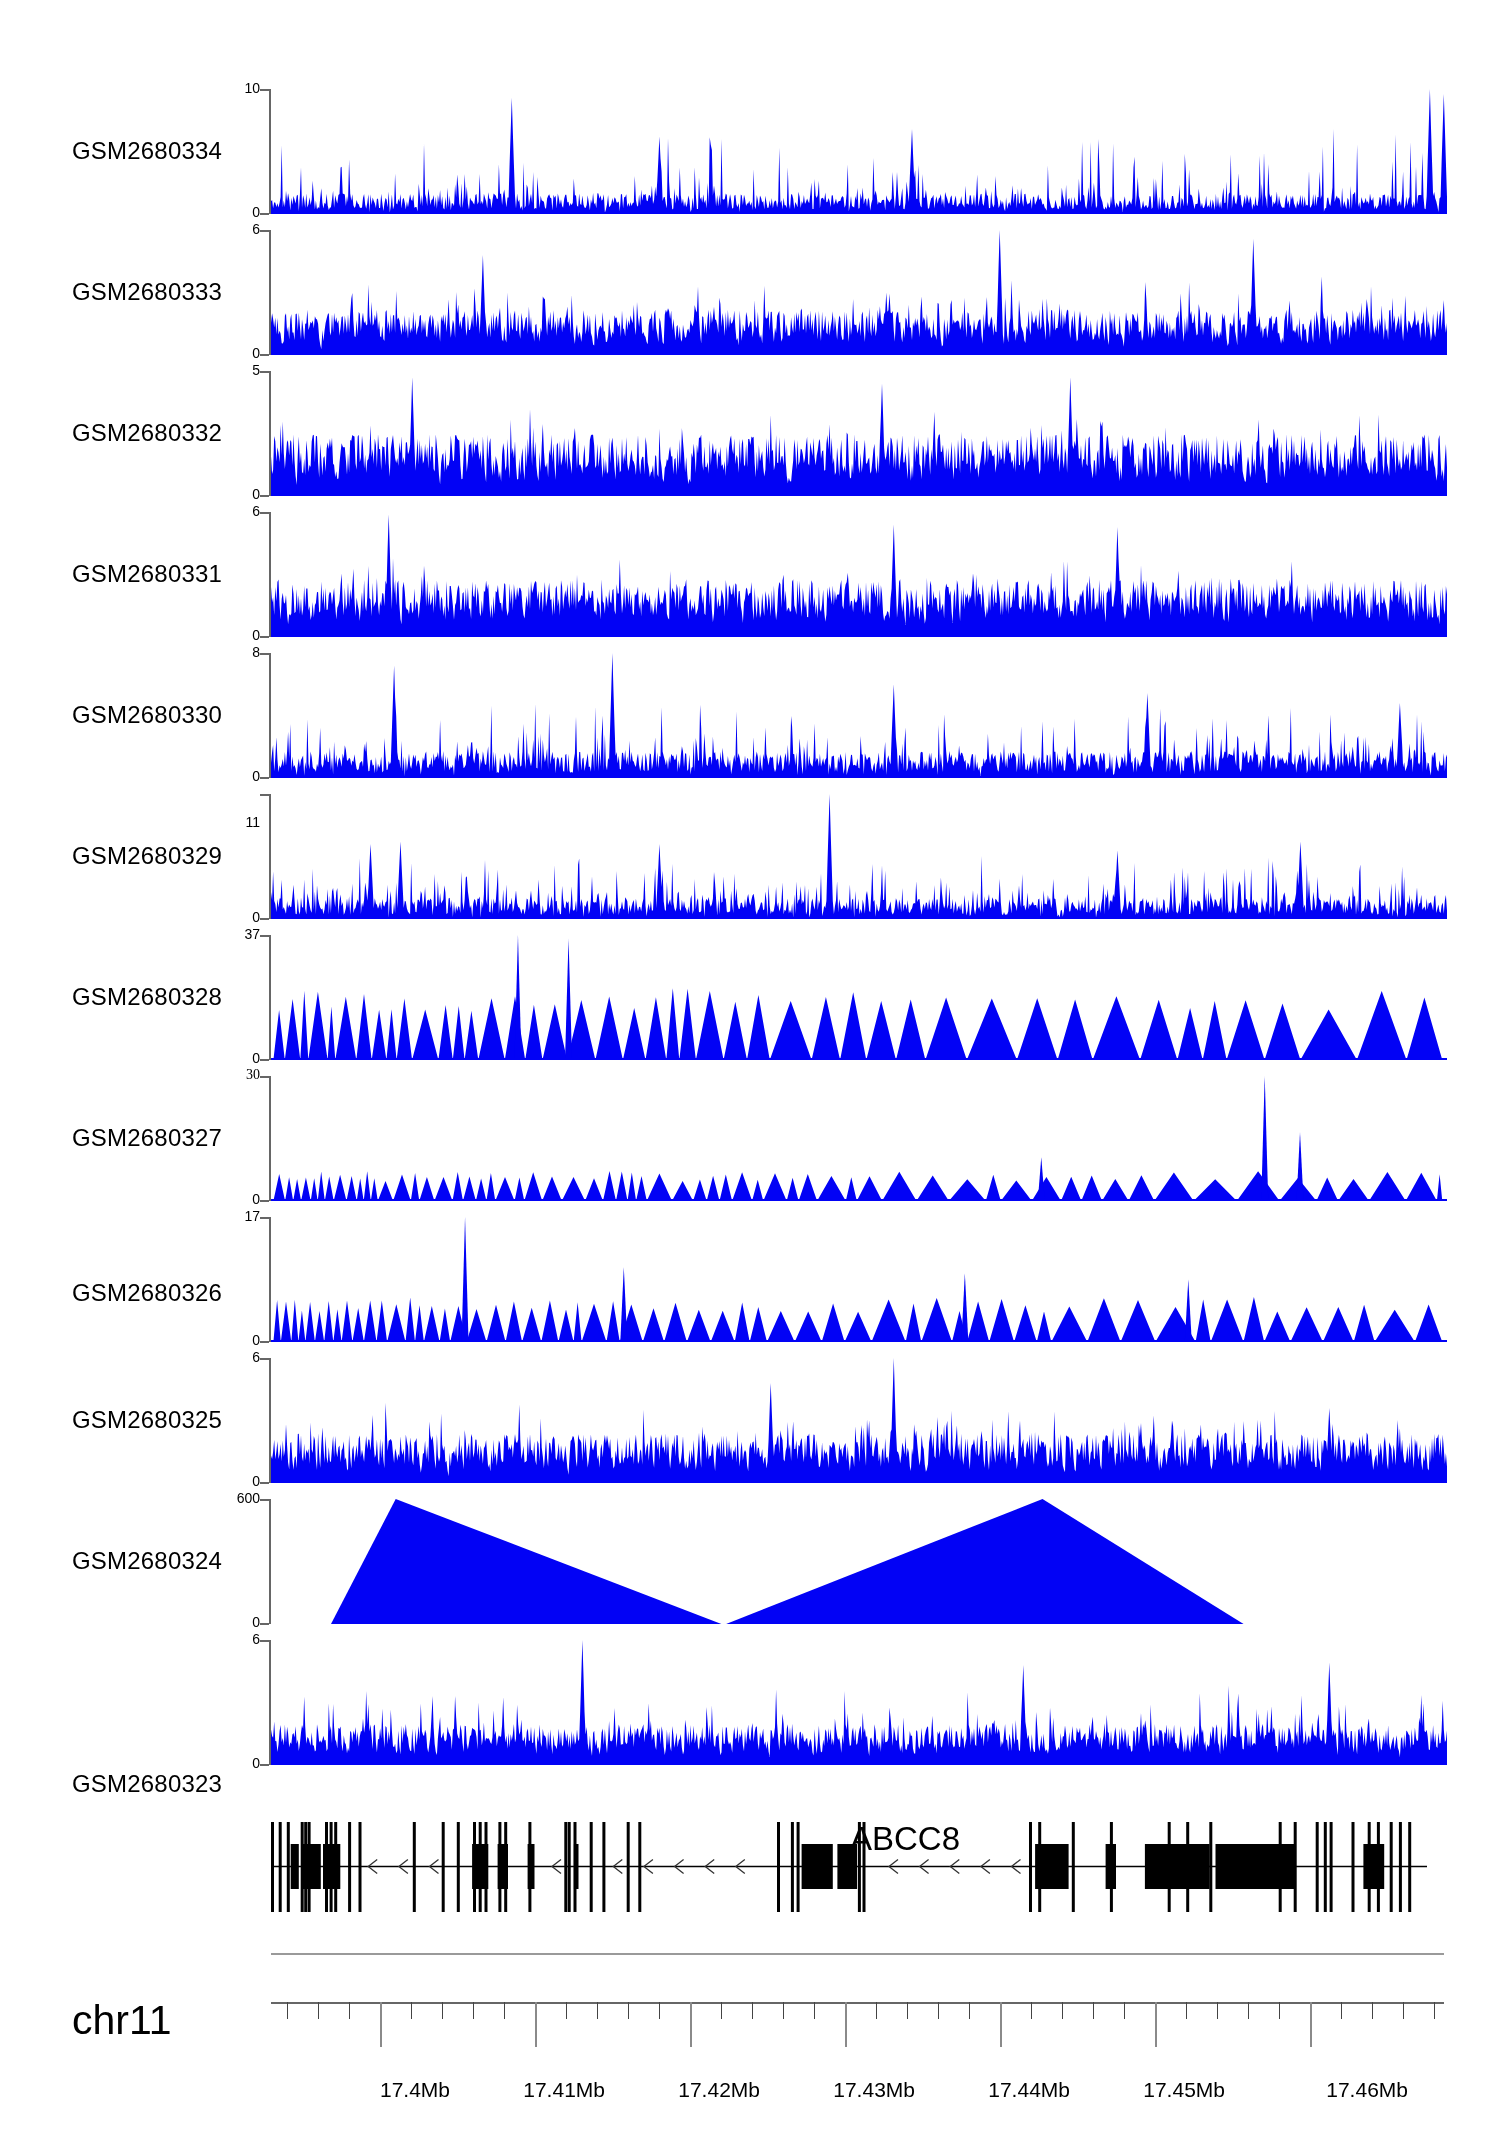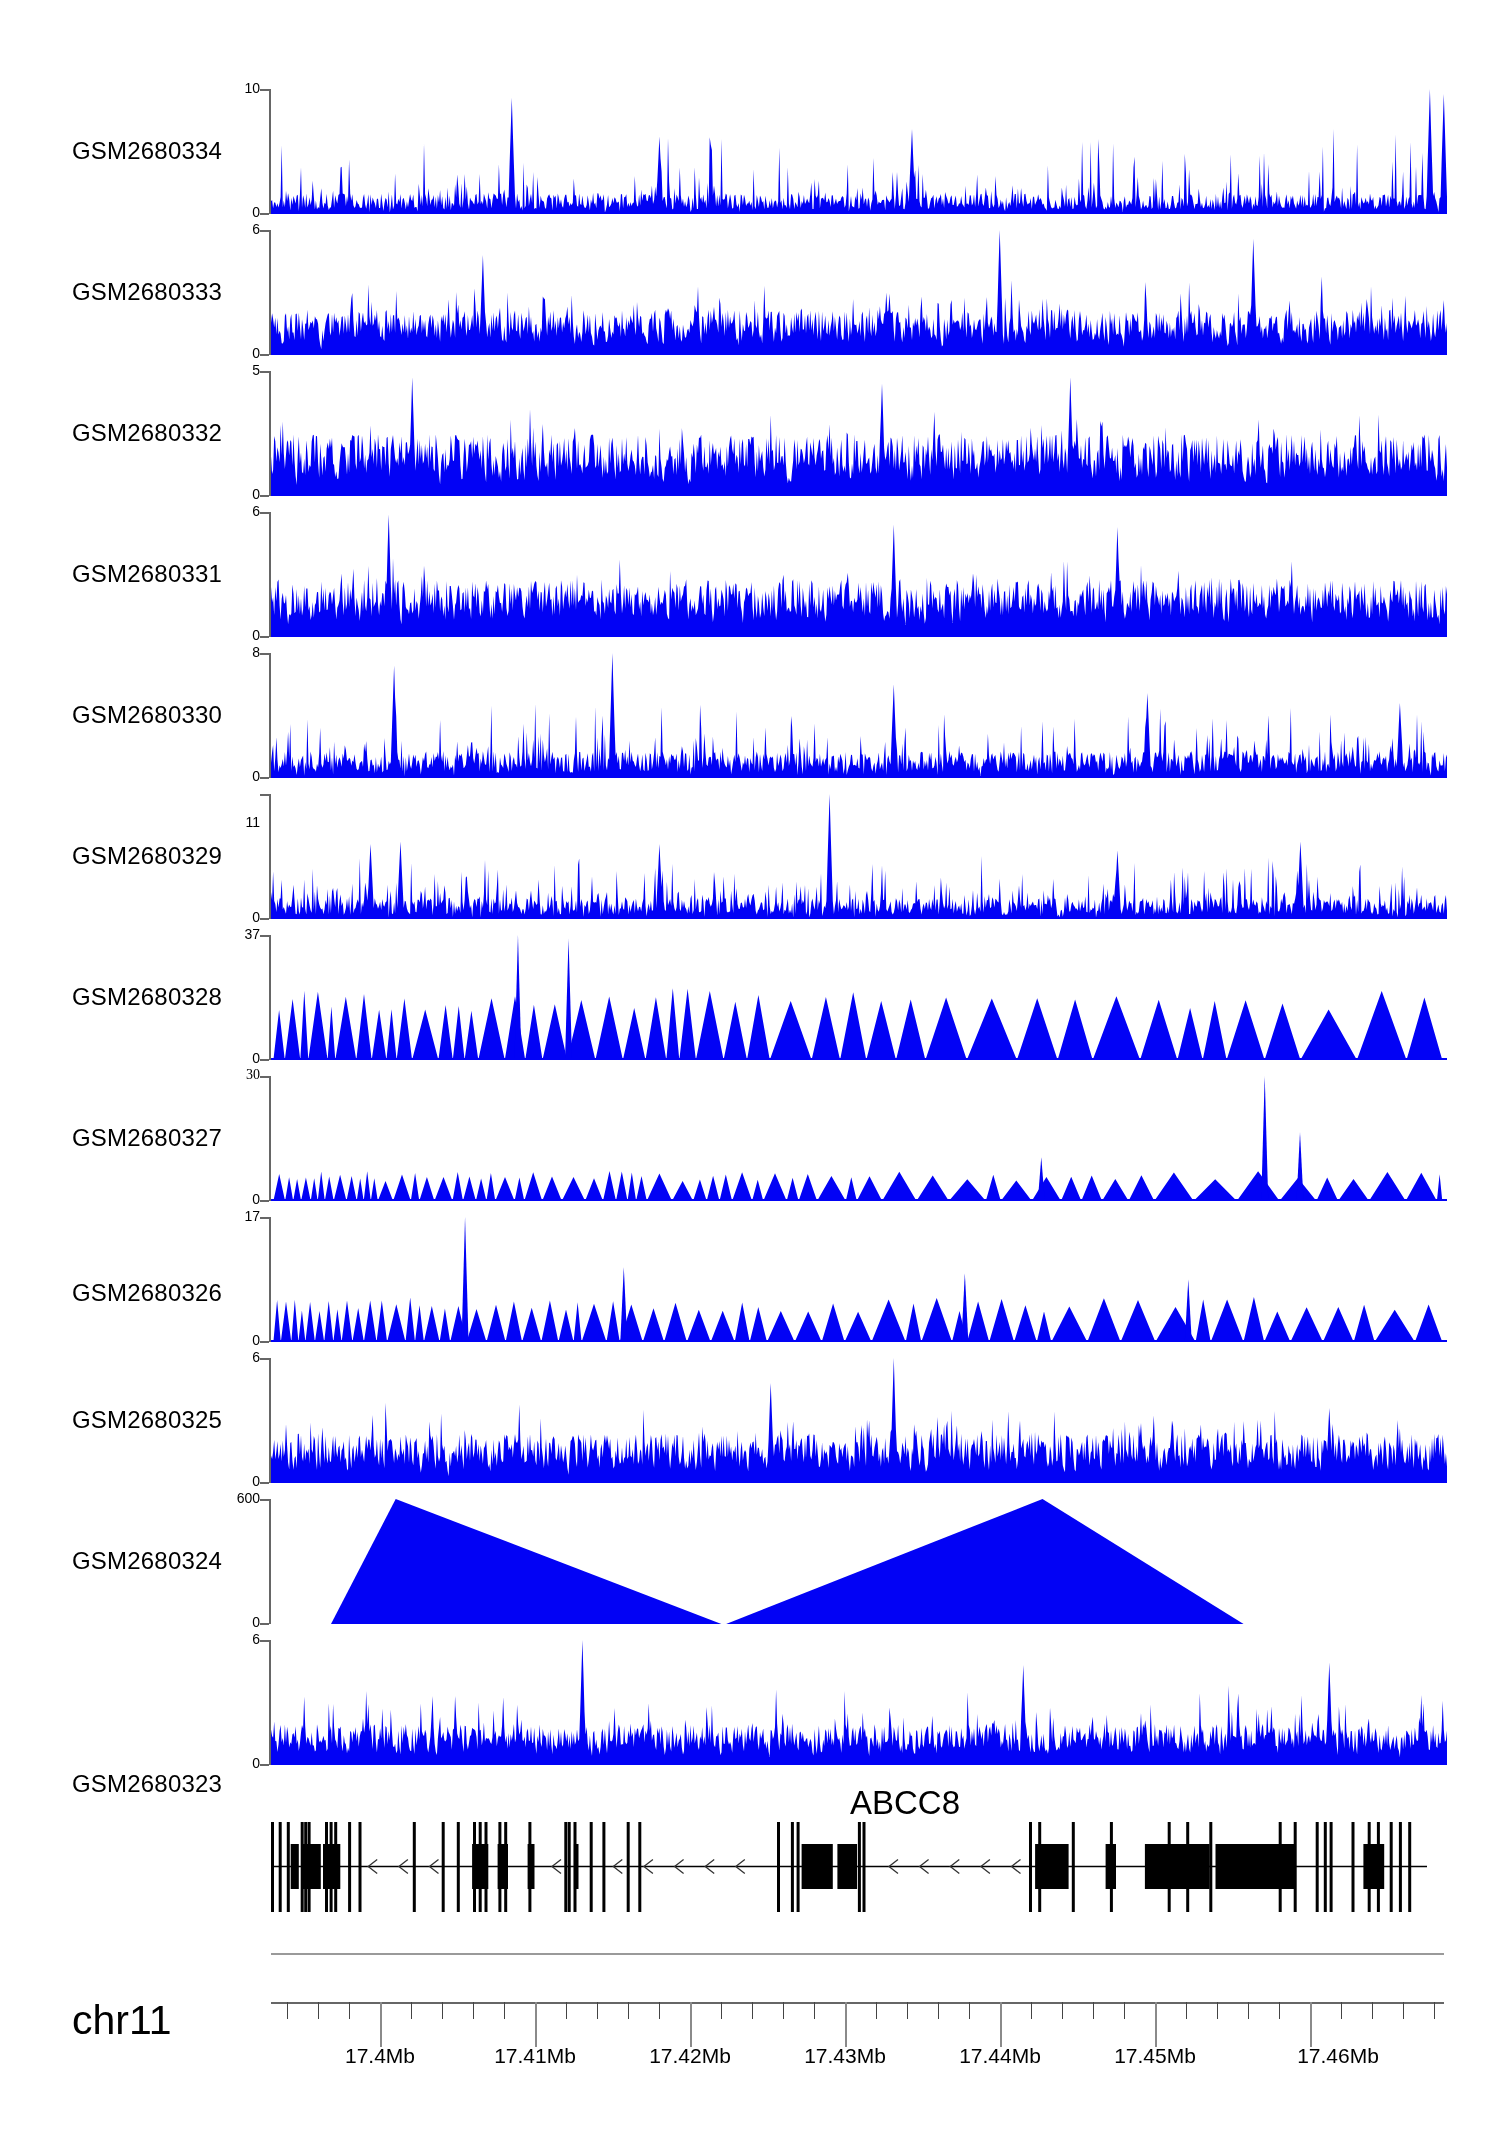--- a/index.html
+++ b/index.html
@@ -3,27 +3,27 @@
 <meta charset="utf-8">
 <style>
   html,body{margin:0;padding:0;background:#fff;}
   #fig{position:relative;width:1500px;height:2140px;background:#fff;overflow:hidden;
        font-family:"Liberation Sans", sans-serif;color:#000;}
   .abs{position:absolute;}
   .track-label{font-size:24px;letter-spacing:0.2px;white-space:nowrap;}
   .ylab{font-size:14px;text-align:right;width:60px;}
   .ytick{background:#666;height:1.5px;width:9px;}
   .yline{background:#666;width:1.5px;}
-  .gene-label{font-size:33px;text-align:center;width:240px;}
+  .gene-label{font-size:33px;text-align:center;width:240px;margin-top:36px;}
   .chrom-label{font-size:41px;margin-top:40px;}
   .sep{background:#9a9a9a;height:2px;}
   .axline{background:#666;height:1.5px;}
   .tick-minor{background:#444;width:1.3px;height:17px;}
   .tick-major{background:#8a8a8a;width:1.6px;height:45px;}
-  .tick-label{font-size:21px;width:140px;text-align:center;}
+  .tick-label{font-size:21px;width:140px;text-align:right;margin-top:34px;}
   svg{display:block;}
 </style>
 </head>
 <body>
 
 <div id="fig">
   <div id="tracks">
   <div class="abs track-label" style="left: 72px; top: 137px;">GSM2680334</div>
   <div class="abs ylab" style="left: 200px; top: 80px;">10</div>
   <div class="abs ylab" style="left: 200px; top: 204px;">0</div>

